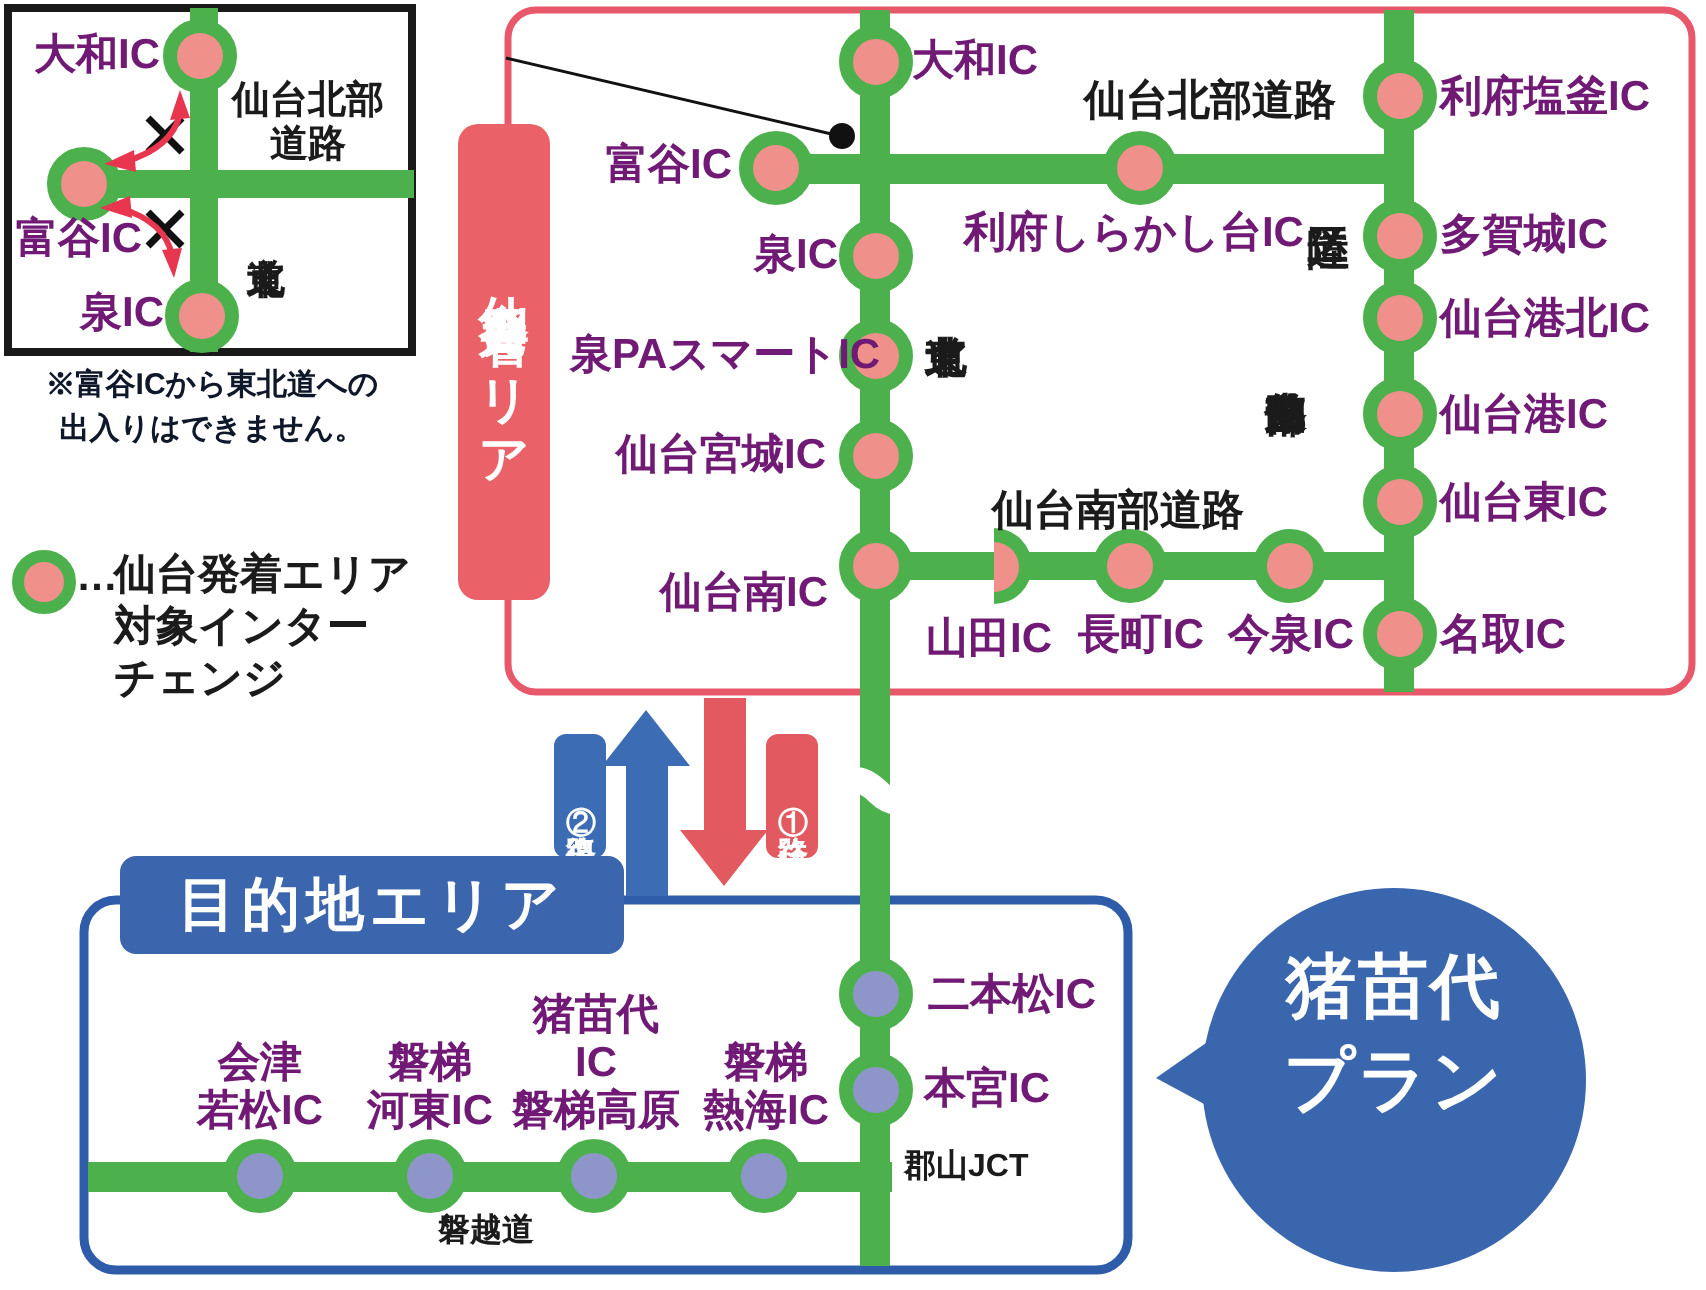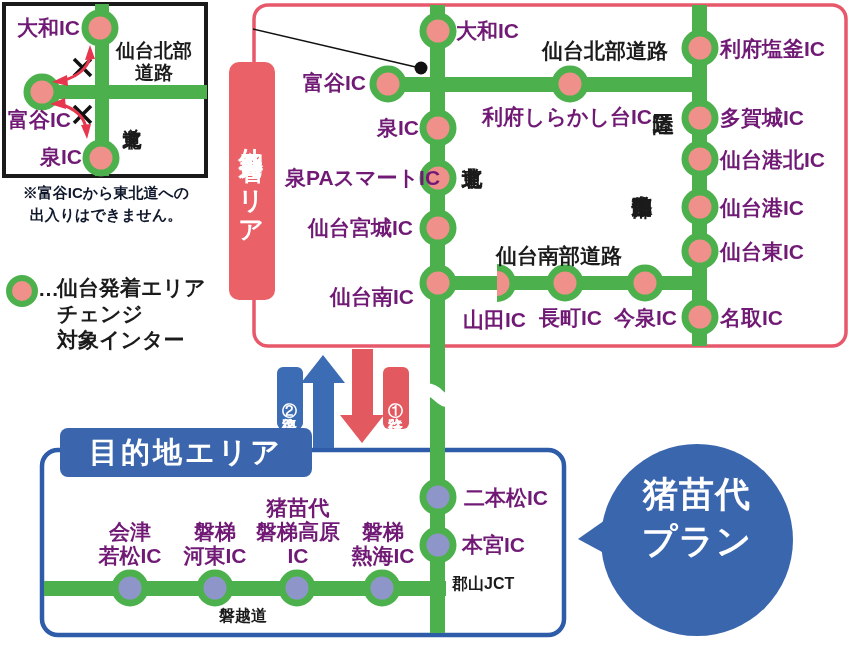--- a/index.html
+++ b/index.html
@@ -127,22 +127,22 @@
   <div class="lbl blk ctr s19" style="left:112px;top:40px;width:84px;">仙台北部道路</div>
   <div class="lbl blk vtx s19" style="left:121px;top:114px;">東北道</div>
   <div class="note">
     <div>※富谷ICから東北道への</div>
     <div>出入りはできません。</div>
   </div>
 
   <div class="lbl blk" style="left:38px;top:277px;">…</div>
   <div class="legend-text">
     <div>仙台発着エリア</div>
+    <div>対象インター</div>
     <div>チェンジ</div>
-    <div>対象インター</div>
   </div>
 
   <div class="banner-red">
     <span>仙台発着エリア</span>
   </div>
 
   <div class="lbl" style="left:456px;top:19px;">大和IC</div>
   <div class="lbl" style="left:303px;top:71px;">富谷IC</div>
   <div class="lbl" style="left:377px;top:116px;">泉IC</div>
   <div class="lbl" style="left:285px;top:166px;">泉PAスマートIC</div>
@@ -177,22 +177,22 @@
   <div class="lbl ctr" style="left:88px;top:520px;width:84px;">
     <div>会津</div>
     <div>若松IC</div>
   </div>
   <div class="lbl ctr" style="left:173px;top:520px;width:84px;">
     <div>磐梯</div>
     <div>河東IC</div>
   </div>
   <div class="lbl ctr" style="left:250px;top:496px;width:96px;">
     <div>猪苗代</div>
+    <div>IC</div>
     <div>磐梯高原</div>
-    <div>IC</div>
   </div>
   <div class="lbl ctr" style="left:341px;top:520px;width:84px;">
     <div>磐梯</div>
     <div>熱海IC</div>
   </div>
   <div class="lbl" style="left:464px;top:486px;">二本松IC</div>
   <div class="lbl" style="left:462px;top:533px;">本宮IC</div>
   <div class="lbl blk s22" style="left:452px;top:572px;">郡山JCT</div>
   <div class="lbl blk s22" style="left:219px;top:604px;text-align:right;">磐越道</div>
 

